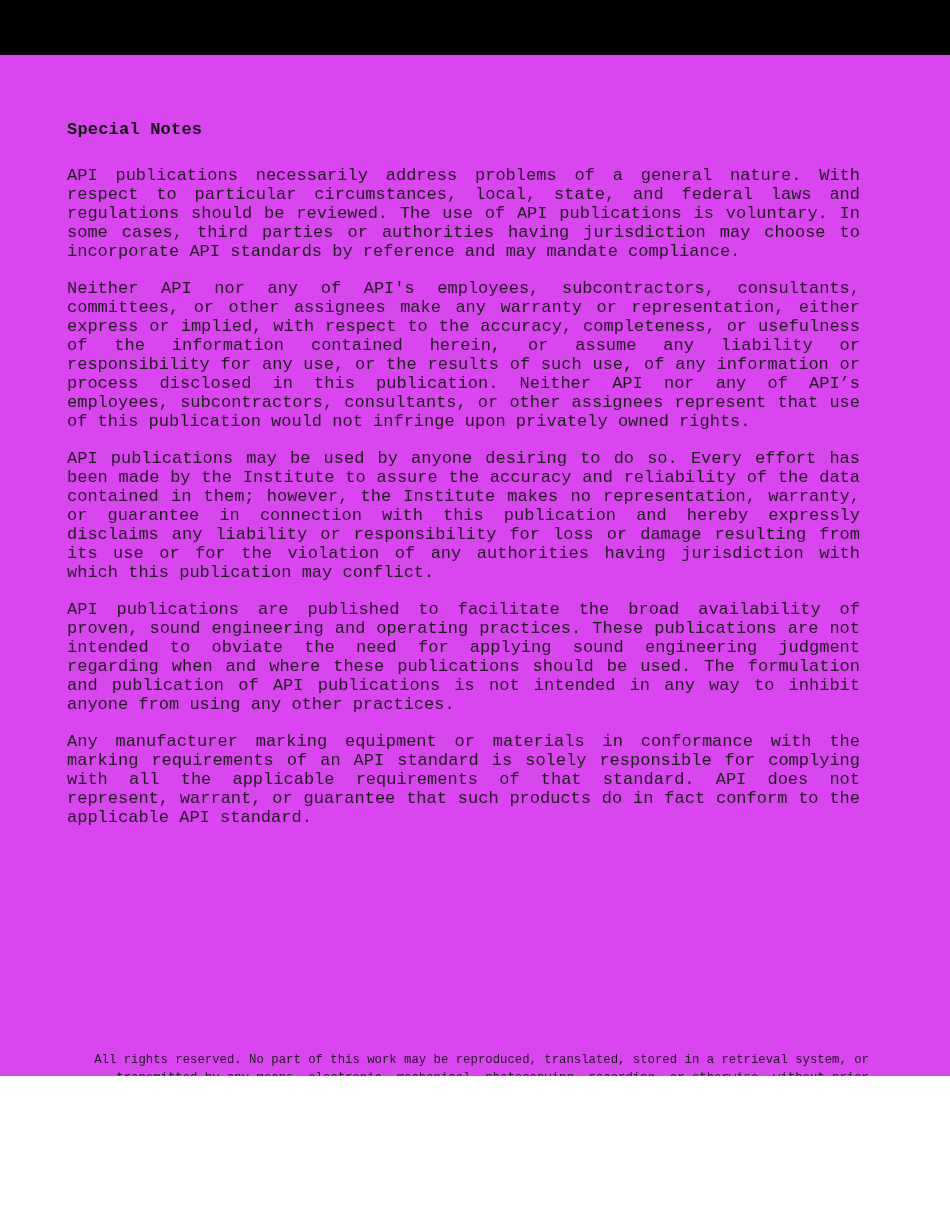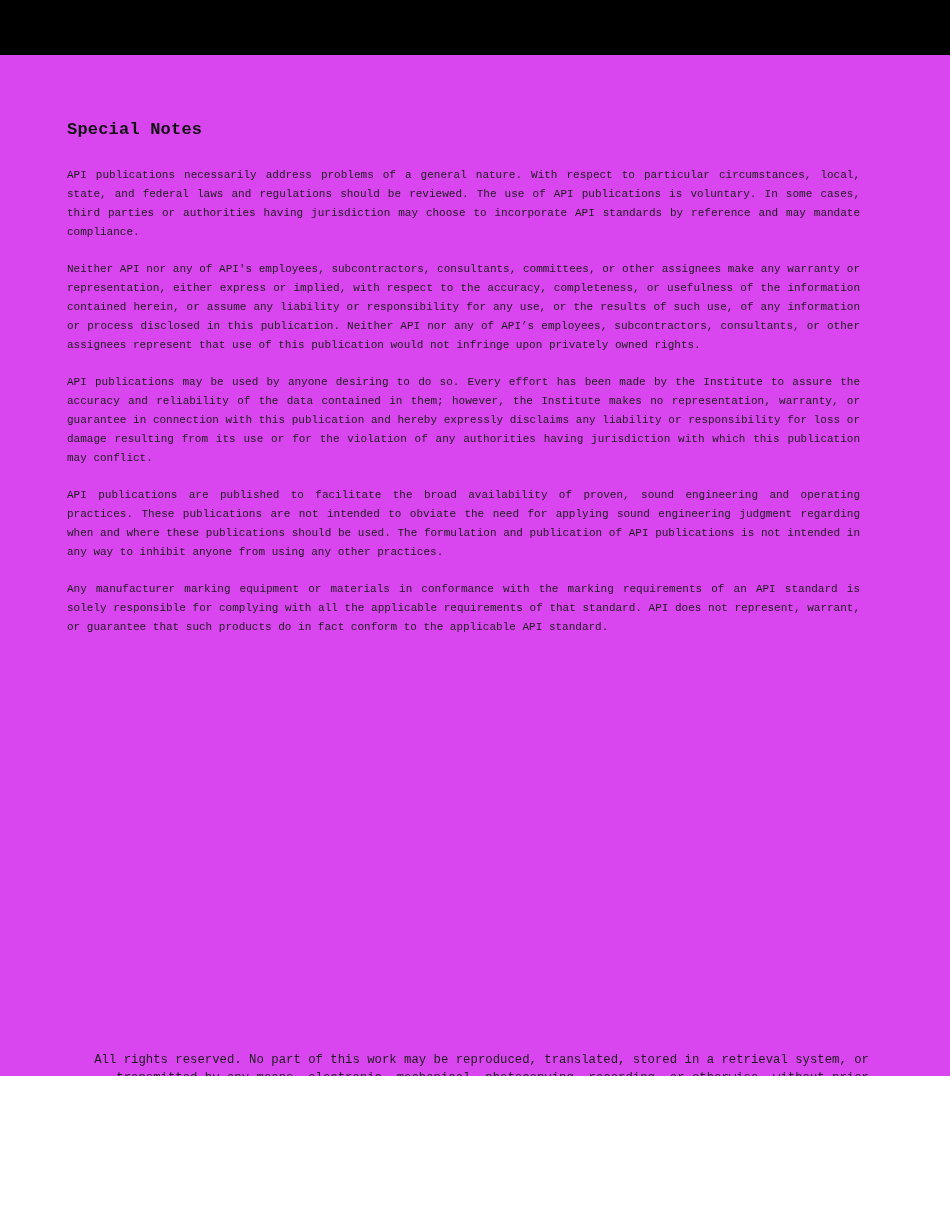--- a/index.html
+++ b/index.html
@@ -31,21 +31,21 @@
     width: 793px;
   }
   .content h1 {
     font-size: 17px;
     font-weight: bold;
     color: #111111;
     margin: 65px 0 27px 0;
     letter-spacing: 0.2px;
   }
   .content p {
-    font-size: 11px;
+    font-size: 17px;
     line-height: 19px;
     text-align: justify;
     margin: 0 0 18px 0;
   }
   .footer {
     position: absolute;
     top: 1052px;
     left: 0;
     width: 950px;
     text-align: center;

